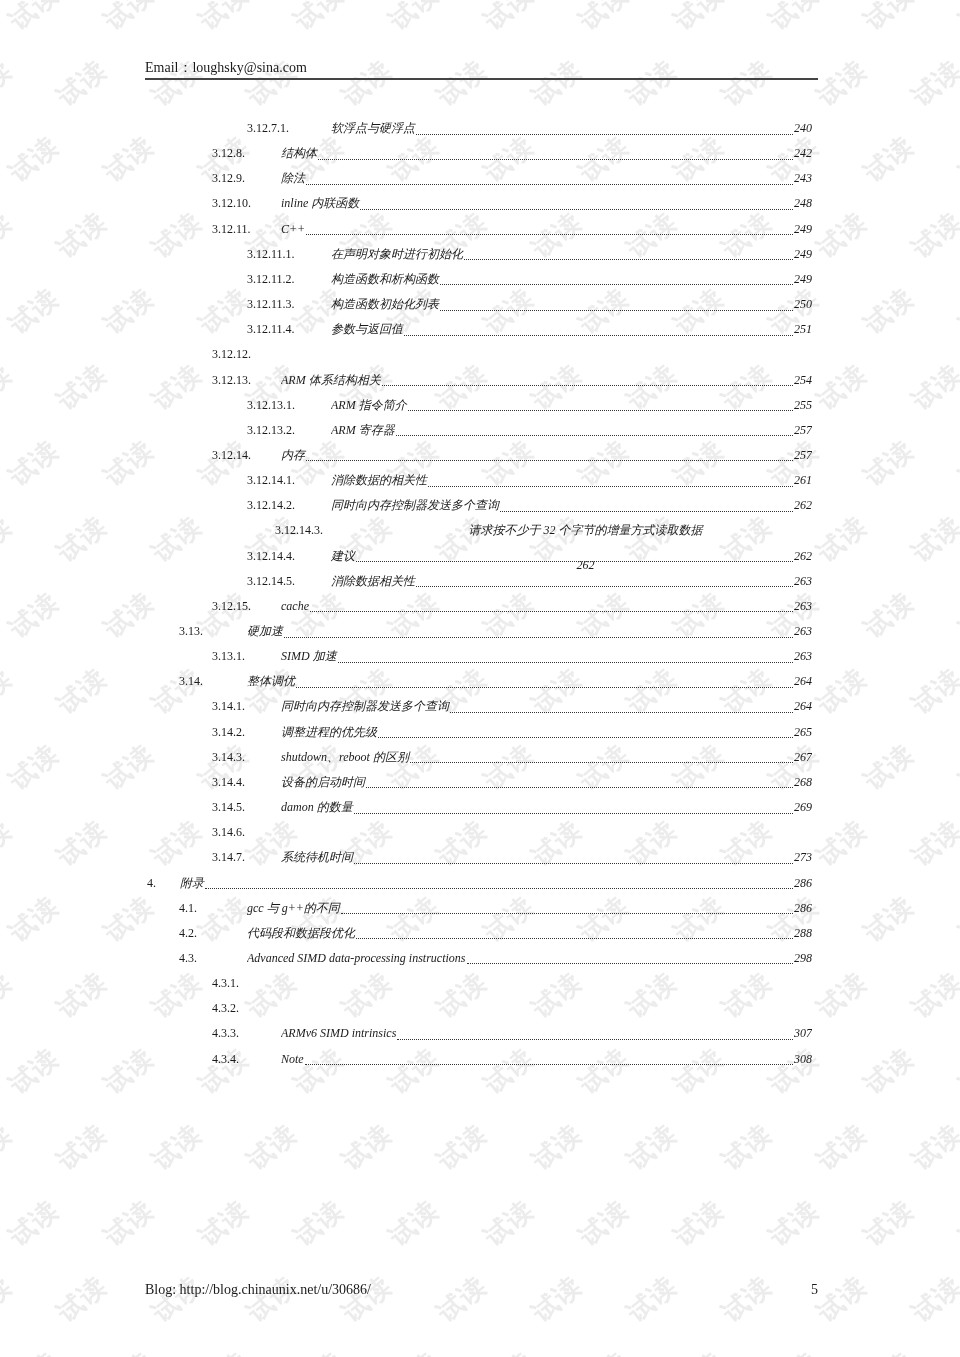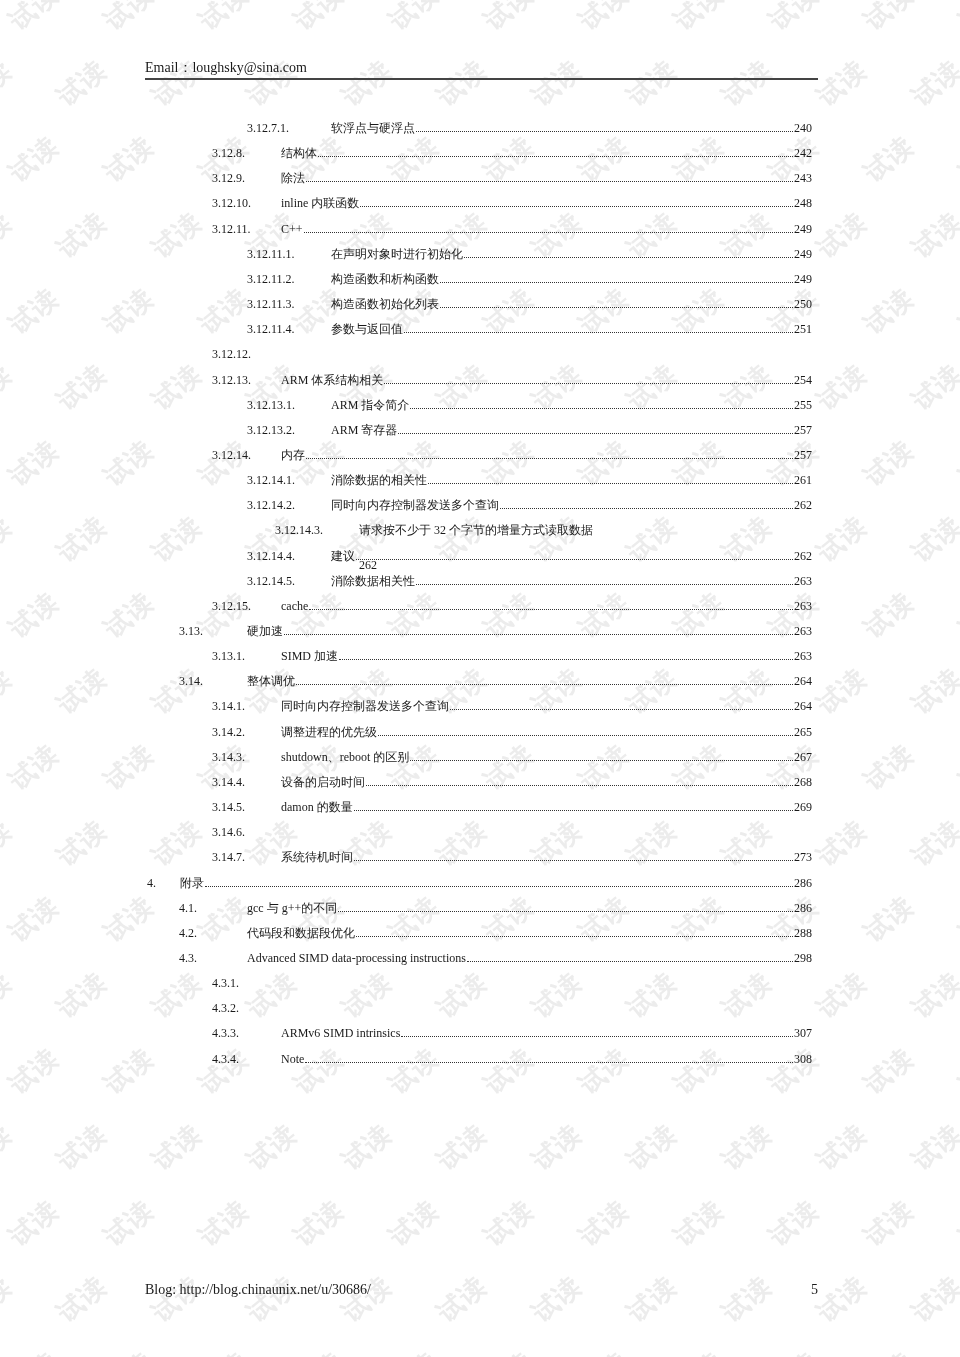--- a/index.html
+++ b/index.html
@@ -23,21 +23,21 @@
   .header-rule {
     position: absolute; left: 145px; top: 78px; width: 673px; height: 2px; background: #444;
   }
   .toc { position: absolute; left: 0; top: 118px; width: 960px; }
   .toc-row {
     position: absolute; height: 20px; font-size: 12px; line-height: 20px;
     display: flex; align-items: baseline; white-space: nowrap; right: 148px;
   }
   .toc-num { position: absolute; top: 0; }
   .toc-title-wrap {
-    position: absolute; top: 0; right: 0; display: flex; align-items: flex-start; overflow: hidden;
+    position: absolute; top: 0; right: 0; display: flex; align-items: center; overflow: hidden; font-style: italic;
   }
   .toc-title { flex: 0 0 auto; }
   .toc-dots {
     flex: 1 1 auto; overflow: hidden; margin: 0 1px;
     border-bottom: 1.5px dotted #333; height: 14px; transform: translateY(-1px);
   }
   .toc-page { flex: 0 0 auto; }
   .footer {
     position: absolute; left: 145px; top: 1281px; width: 673px;
     font-size: 14px; line-height: 18px; display: flex; justify-content: space-between;

